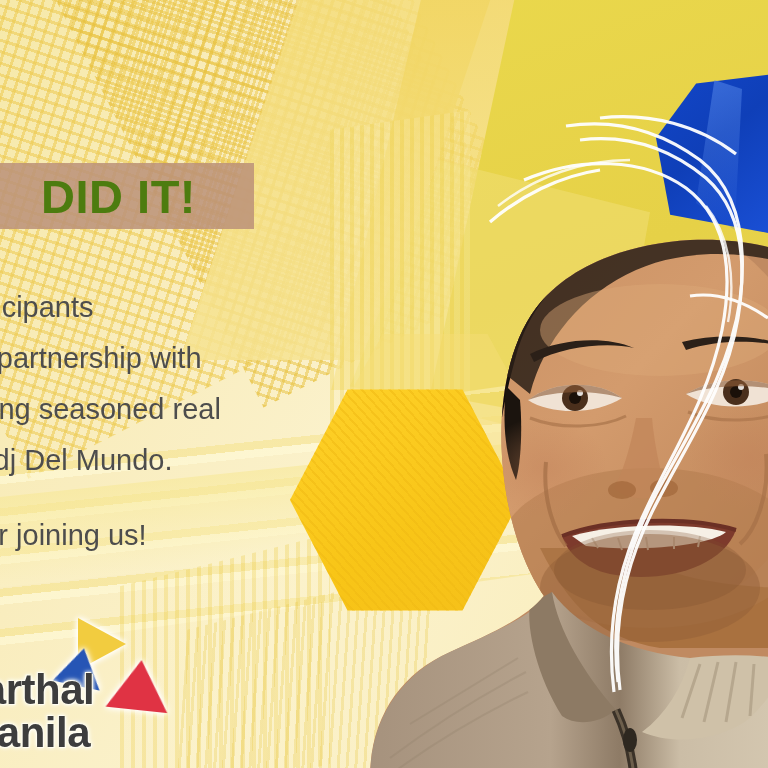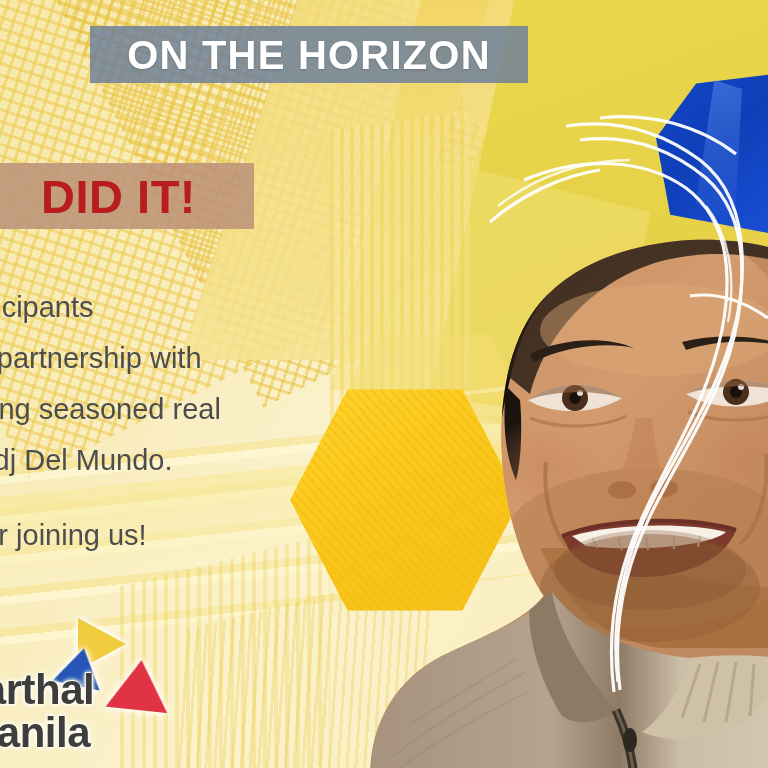--- a/index.html
+++ b/index.html
@@ -185,21 +185,21 @@
   .banner-didit{
     position:absolute;
     left:-60px;top:163px;
     width:314px;height:66px;
     background:rgba(188,146,121,.86);
     display:flex;align-items:center;justify-content:flex-end;
     padding-right:58px;
     box-sizing:border-box;
   }
   .banner-didit .txt{
-    color:#b91c1c;
+    color:#4d7c0f;
     font-size:47px;
     font-weight:bold;
     letter-spacing:.5px;
     line-height:1;
     white-space:nowrap;
   }
 
   
   .body-copy{
     position:absolute;
@@ -425,23 +425,20 @@
       <path d="M490,222 C520,196 560,176 600,170"></path>
       <path d="M600,118 C650,112 700,126 736,154"></path>
       <path d="M768,318 C742,300 716,292 690,296"></path>
     </g>
     <g fill="none" stroke="#ffffff" stroke-width="2.4" opacity=".8">
       <path d="M498,206 C536,176 584,160 630,160"></path>
       <path d="M706,206 C730,236 736,280 728,322"></path>
     </g>
   </svg>
 
-  <div class="banner-horizon">
-    <span class="txt">ON THE HORIZON</span>
-  </div>
 
   <div class="banner-didit">
     <span class="txt">DID IT!</span>
   </div>
 
   <div class="body-copy">
     <span class="line">Participants</span>
     <span class="line">n in partnership with</span>
     <span class="line">aturing seasoned real</span>
     <span class="line">, Badj Del Mundo.</span>

